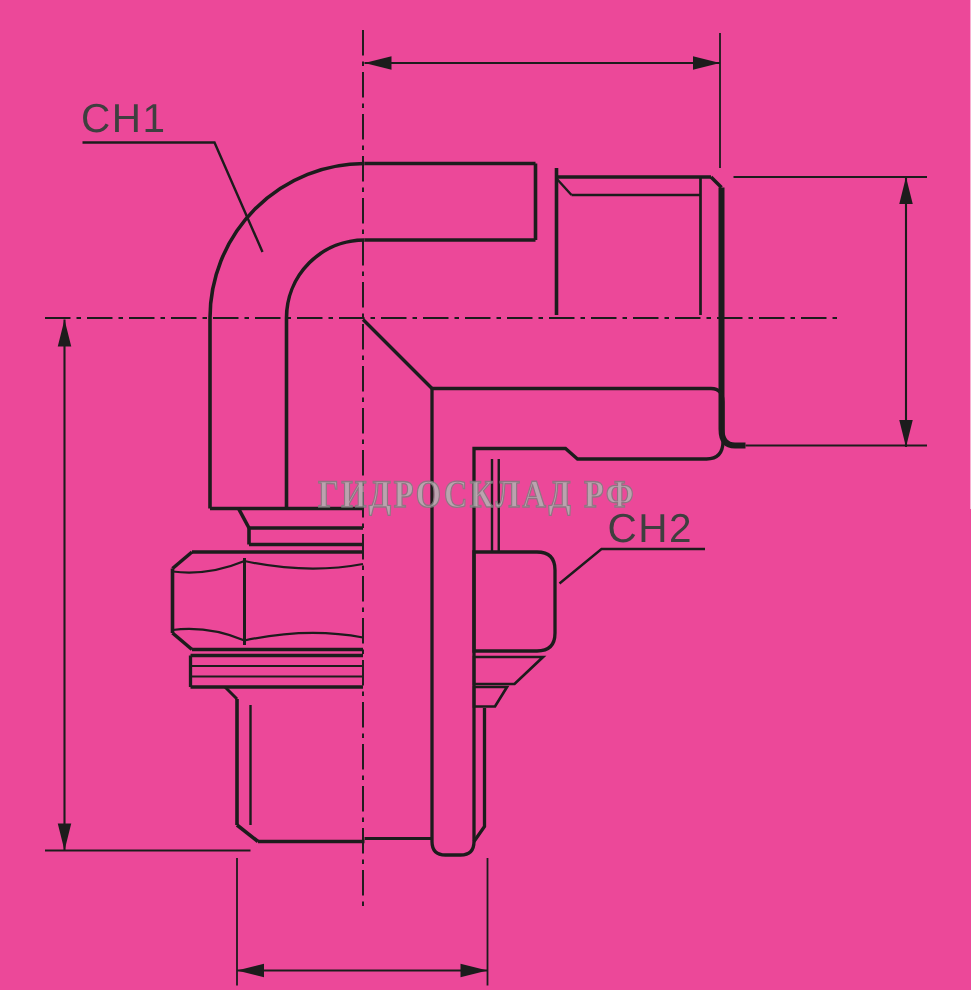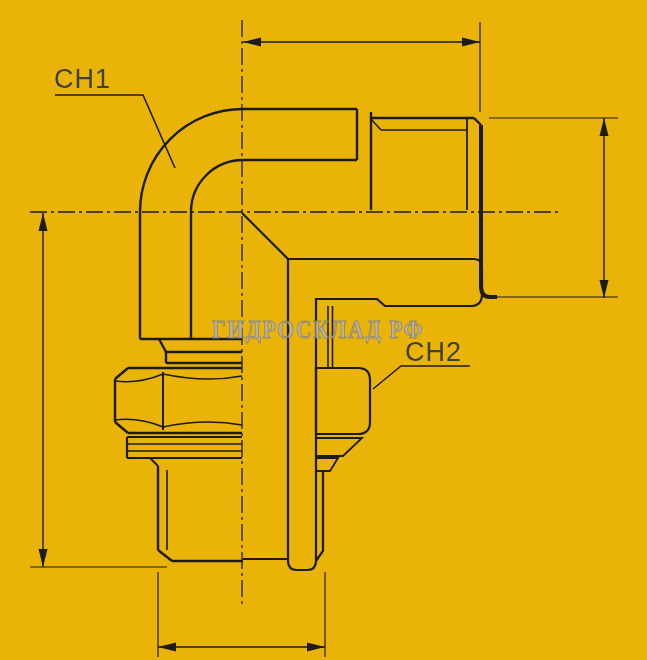--- a/index.html
+++ b/index.html
@@ -1,16 +1,16 @@
 <!DOCTYPE html>
 <html><head>
 <meta charset="utf-8">
 <style>
   html,body{margin:0;padding:0;background:#ffffff;}
-  .stage{position:relative;width:647px;height:660px;background:#eab308;overflow:hidden;
+  .stage{position:relative;width:647px;height:660px;background:#ec4899;overflow:hidden;
          font-family:"Liberation Sans", sans-serif;}
   svg{display:block;}
   .lineart path, .lineart line{fill:none;}
   .label-text{font-family:"Liberation Sans", sans-serif;font-size:27px;letter-spacing:1px;}
   .watermark-text{font-family:"Liberation Serif", serif;font-weight:bold;font-size:26px;
                   letter-spacing:2px;stroke-width:0.9px;opacity:0.85;}
 </style>
 </head>
 <body>
 

